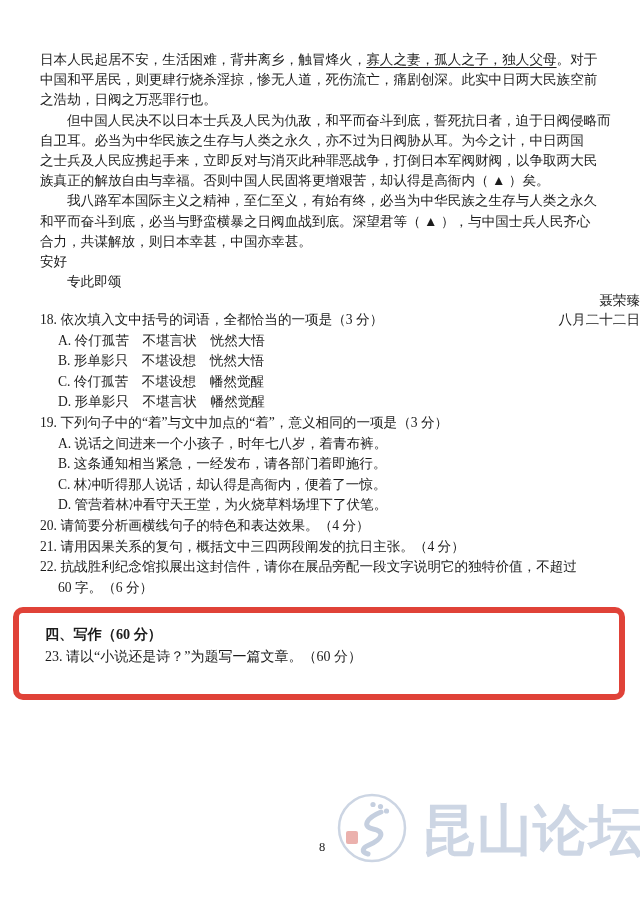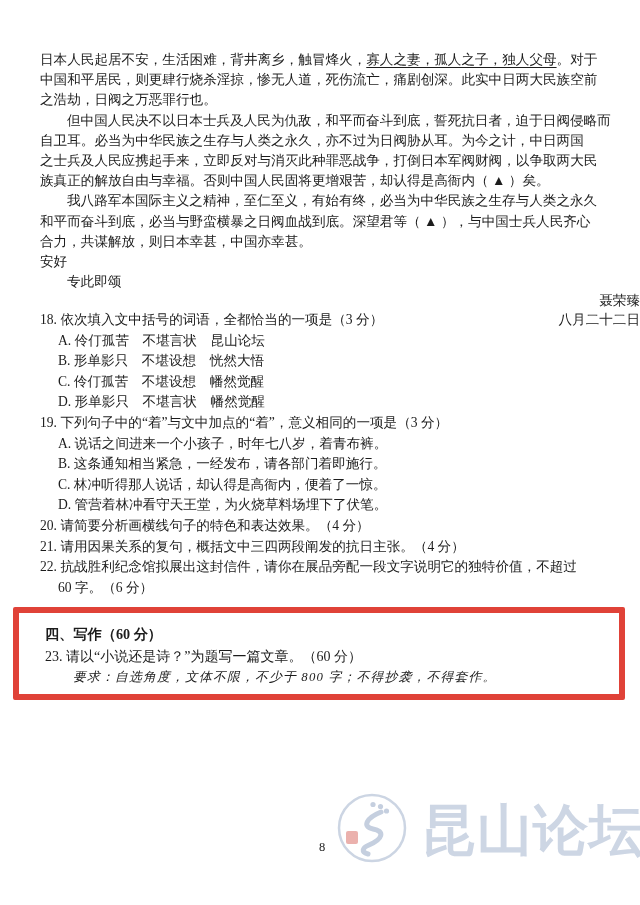--- a/index.html
+++ b/index.html
@@ -29,21 +29,21 @@
   .questions{
     position:absolute;left:40px;top:310px;width:576px;
     font-size:13.6px;line-height:20.6px;
   }
   .q-stem{white-space:nowrap;}
   .q-option,.q-cont{padding-left:18px;white-space:nowrap;}
   
   .writing-box{
     position:absolute;left:13px;top:607px;
     box-sizing:border-box;width:612px;height:93px;
-    border:6px solid #e04238;border-radius:2px;
+    border:6px solid #e04238;border-radius:10px;
     background:#ffffff;
     padding:11px 8px 0 26px;
   }
   .w-heading{font-weight:bold;font-size:14.2px;line-height:21.5px;white-space:nowrap;}
   .w-q{font-size:14px;line-height:21.5px;white-space:nowrap;}
   .w-req{
     font-size:12.8px;line-height:21.5px;white-space:nowrap;
     font-style:italic;letter-spacing:1.2px;padding-left:28px;
   }
   
@@ -87,39 +87,38 @@
       <div class="t-line indent"><span>专此即颂</span></div>
     </div>
 
   <div class="signature">
     <div>聂荣臻</div>
     <div>八月二十二日</div>
   </div>
 
   <div class="questions">
       <div class="q-stem">18. 依次填入文中括号的词语，全都恰当的一项是（3 分）</div>
-      <div class="q-option">A. 伶仃孤苦　不堪言状　昆山论坛</div>
+      <div class="q-option">A. 伶仃孤苦　不堪言状　恍然大悟</div>
       <div class="q-option">B. 形单影只　不堪设想　恍然大悟</div>
       <div class="q-option">C. 伶仃孤苦　不堪设想　幡然觉醒</div>
       <div class="q-option">D. 形单影只　不堪言状　幡然觉醒</div>
       <div class="q-stem">19. 下列句子中的“着”与文中加点的“着”，意义相同的一项是（3 分）</div>
       <div class="q-option">A. 说话之间进来一个小孩子，时年七八岁，着青布裤。</div>
       <div class="q-option">B. 这条通知相当紧急，一经发布，请各部门着即施行。</div>
       <div class="q-option">C. 林冲听得那人说话，却认得是高衙内，便着了一惊。</div>
       <div class="q-option">D. 管营着林冲看守天王堂，为火烧草料场埋下了伏笔。</div>
       <div class="q-stem">20. 请简要分析画横线句子的特色和表达效果。（4 分）</div>
       <div class="q-stem">21. 请用因果关系的复句，概括文中三四两段阐发的抗日主张。（4 分）</div>
       <div class="q-stem">22. 抗战胜利纪念馆拟展出这封信件，请你在展品旁配一段文字说明它的独特价值，不超过</div>
       <div class="q-cont">60 字。（6 分）</div>
     </div>
 
   <div class="writing-box">
     <div class="w-heading">四、写作（60 分）</div>
     <div class="w-q">23. 请以“小说还是诗？”为题写一篇文章。（60 分）</div>
-    <div class="w-req">要求：自选角度，文体不限，不少于 800 字；不得抄袭，不得套作。</div>
   </div>
 
   <div class="watermark">
     <span>
       <svg width="72" height="72" viewBox="0 0 72 72">
         <circle cx="36" cy="36" r="33" fill="none" stroke="#ccd5e3" stroke-width="2.5"></circle>
         <circle cx="37" cy="12.5" r="2.6" fill="#c5cfdf"></circle>
         <circle cx="44.5" cy="14.5" r="2.6" fill="#c5cfdf"></circle>
         <circle cx="50.5" cy="19" r="2.6" fill="#c5cfdf"></circle>
         <path d="M45,20 C30,26 26,35 37,37 C49,39 47,47 33,53 C26,56 25,60 32,62" fill="none" stroke="#c5cfdf" stroke-width="5" stroke-linecap="round"></path>

